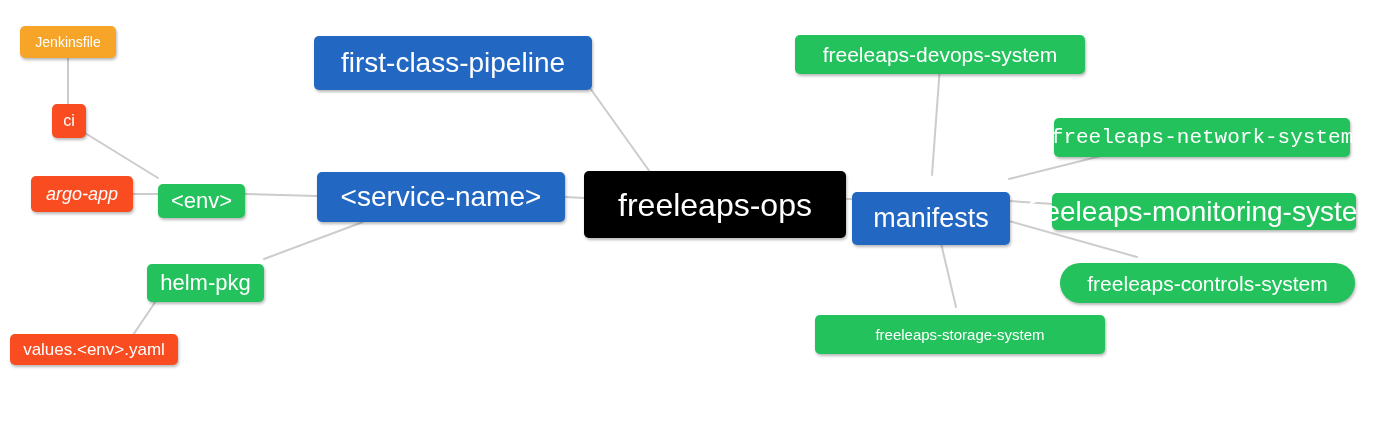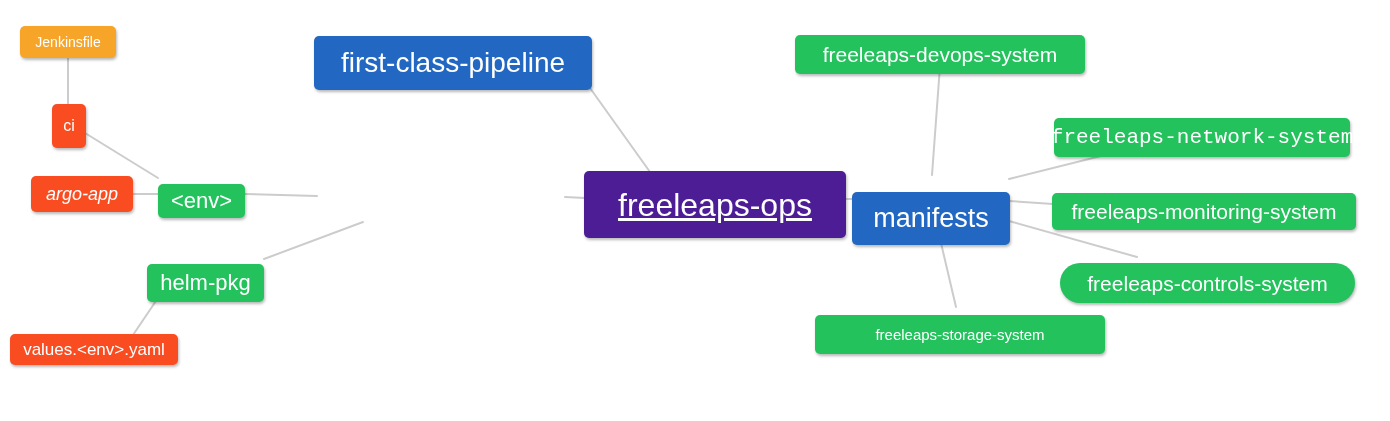--- a/index.html
+++ b/index.html
@@ -38,21 +38,21 @@
     white-space: nowrap;
     box-sizing: border-box;
     cursor: default;
     line-height: 1;
     user-select: none;
   }
   .blue   { background: #2267c2; }
   .green  { background: #23c25c; margin-top: 7px; }
   .red    { background: #f94d21; }
   .orange { background: #f7a528; }
-  .dark   { background: #4c1d95; text-decoration: underline; }
+  .dark   { background: #000000; }
 </style>
 </head>
 <body>
 
 <div class="canvas">
 
   <svg class="edges" viewBox="0 0 1390 421" xmlns="http://www.w3.org/2000/svg">
     <line x1="68" y1="58" x2="68" y2="104"></line>
     <line x1="85" y1="133" x2="158" y2="178"></line>
     <line x1="122" y1="194" x2="158" y2="194"></line>
@@ -64,40 +64,41 @@
     <line x1="845" y1="199" x2="853" y2="199"></line>
     <line x1="932" y1="175" x2="940" y2="66"></line>
     <line x1="1009" y1="179" x2="1125" y2="150"></line>
     <line x1="1009" y1="201" x2="1053" y2="204"></line>
     <line x1="1009" y1="221" x2="1137" y2="257"></line>
     <line x1="937" y1="226" x2="956" y2="307"></line>
   </svg>
 
   <div class="node orange" style="left:20px; top:26px; width:96px; height:32px; font-size:14px;">Jenkinsfile</div>
 
-  <div class="node red" style="left:52px; top:104px; width:34px; height:44px; font-size:16px;">ci</div>
+  <div class="node red" style="left:52px; top:104px; width:34px; height:34px; font-size:16px;">ci</div>
 
   <div class="node red" style="left:31px; top:176px; width:102px; height:36px; font-size:18px;font-style:italic;">argo-app</div>
 
   <div class="node green" style="left:158px; top:177px; width:87px; height:34px; font-size:22px;">&lt;env&gt;</div>
 
   <div class="node green" style="left:147px; top:257px; width:117px; height:38px; font-size:22px;">helm-pkg</div>
 
   <div class="node red" style="left:10px; top:334px; width:168px; height:31px; font-size:17px;">values.&lt;env&gt;.yaml</div>
 
   <div class="node blue" style="left:314px; top:36px; width:278px; height:54px; font-size:28px;">first-class-pipeline</div>
 
+  <div class="node blue" style="left:317px; top:172px; width:248px; height:50px; font-size:28px;">&lt;service-name&gt;</div>
 
   <div class="node dark" style="left:584px; top:171px; width:262px; height:67px; font-size:32px;">freeleaps-ops</div>
 
   <div class="node blue" style="left:852px; top:174px; width:158px; height:53px; font-size:27px;margin-top:18px;">manifests</div>
 
   <div class="node green" style="left:795px; top:28px; width:290px; height:39px; font-size:21px;">freeleaps-devops-system</div>
 
   <div class="node green" style="left:1054px; top:111px; width:296px; height:39px; font-size:21px;font-family:Liberation Mono, monospace;">freeleaps-network-system</div>
 
-  <div class="node green" style="left:1052px; top:186px; width:304px; height:37px; font-size:21px;">freeleaps-monitoring-system</div>
+  <div class="node green" style="left:1052px; top:186px; width:304px; height:37px; font-size:28px;">freeleaps-monitoring-system</div>
 
   <div class="node green" style="left:1060px; top:256px; width:295px; height:40px; font-size:21px;border-radius:20px;">freeleaps-controls-system</div>
 
   <div class="node green" style="left:815px; top:308px; width:290px; height:39px; font-size:15px;">freeleaps-storage-system</div>
 
 </div>
 
 </body></html>

